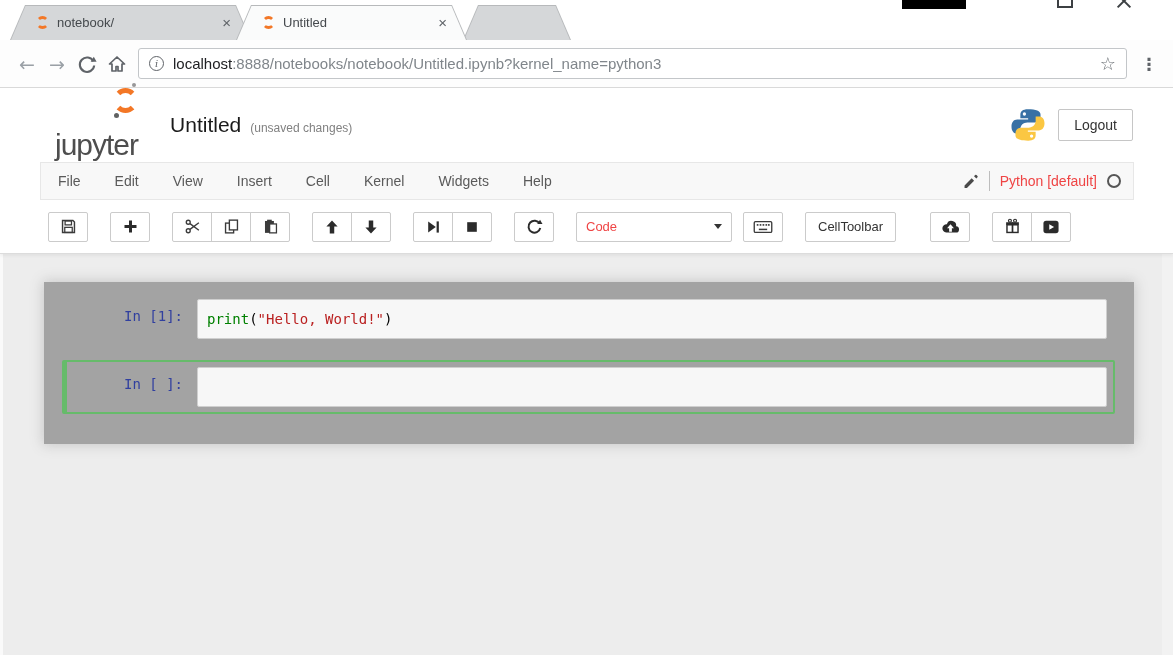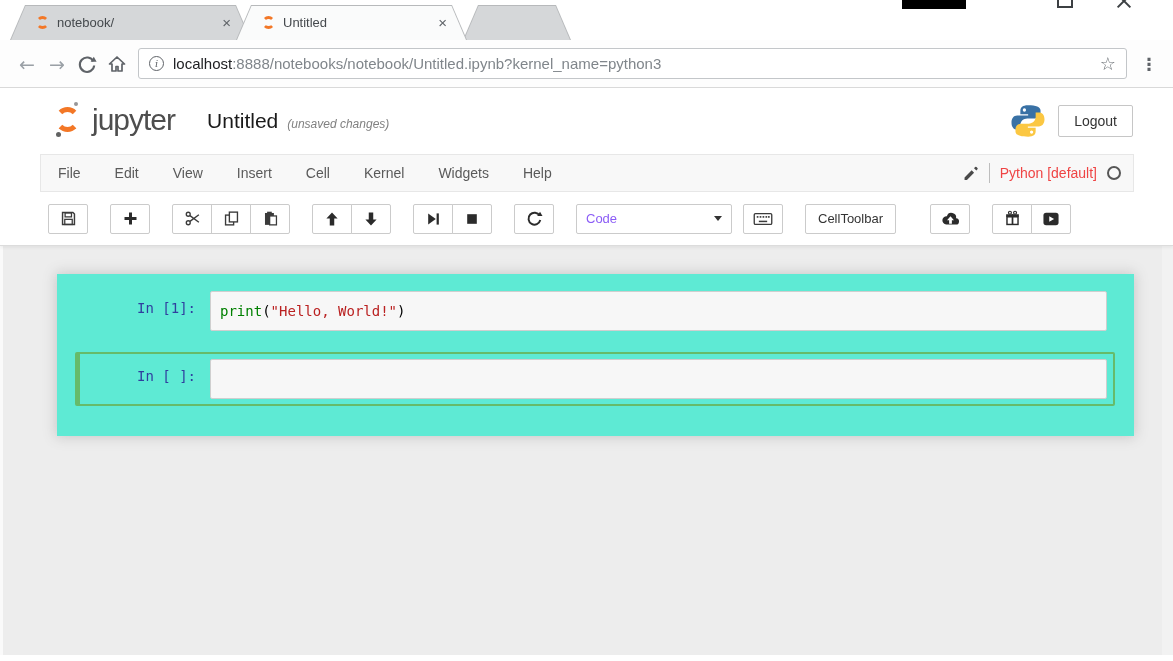--- a/index.html
+++ b/index.html
@@ -42,28 +42,28 @@
   .infoicon { width:15px; height:15px; border:1.4px solid #5f6368; border-radius:50%;
     color:#5f6368; font-size:10px; display:flex; align-items:center; justify-content:center;
     margin-right:9px; font-style:italic; font-family:"DejaVu Serif", serif; flex:0 0 15px; }
   .urltext { font-size:15px; color:#80868b; white-space:nowrap; overflow:hidden; flex:1; }
   .urltext .host { color:#202124; }
   .staricon { font-family:"DejaVu Sans", sans-serif; font-size:18px; color:#6b7075; margin-left:8px; }
   .dotsicon { font-family:"DejaVu Sans", sans-serif; font-size:17px; color:#5f6368; width:24px; text-align:center; font-weight:bold; }
 
   
   .jheader { flex:0 0 66px; background:#fff; display:flex; align-items:center; padding:0 40px 0 55px; }
-  .jlogo { display:flex; align-items:flex-end; gap:12px; }
+  .jlogo { display:flex; align-items:flex-end; gap:12px;flex-direction:column; }
   .jmark { width:25px; height:25px; border-radius:50%; border:5px solid transparent;
     border-top-color:#f37726; border-bottom-color:#f37726; position:relative; margin-bottom:5px; }
   .jmark::before { content:""; position:absolute; width:4px; height:4px; border-radius:50%; background:#989798; top:-10px; right:-3px; }
   .jmark::after { content:""; position:absolute; width:5px; height:5px; border-radius:50%; background:#616262; bottom:-10px; left:-4px; }
   .jword { font-size:30px; color:#4e4e4e; letter-spacing:-1px; line-height:1; padding-bottom:2px; }
   .ntitle { font-size:21px; color:#1a1a1a; margin-left:32px; }
-  .nstatus { font-size:12px; color:#818181; margin-left:9px; align-self:center; padding-top:6px;font-style:italic; }
+  .nstatus { font-size:12px; color:#818181; margin-left:9px; align-self:center; padding-top:6px; }
   .hspacer { flex:1; }
   .pylogo { width:36px; height:36px; margin-right:12px; }
   .logoutbtn { background:#fff; border:1px solid #c6c6c6; border-radius:2px; padding:7px 15px;
     font-size:14px; color:#333; }
 
   
   .menurow { flex:0 0 40px; background:#fff; padding:0 39px 2px 40px; }
   .menubar { height:38px; background:#f8f8f8; border:1px solid #e7e7e7; display:flex; align-items:center; }
   .menuitem { font-size:14px; color:#5a5a5a; padding:0 17px; height:100%; display:flex; align-items:center; }
   .menuspacer { flex:1; }
@@ -78,30 +78,30 @@
   .tgroup { display:flex; margin-right:22px; }
   .tgroup.gapL { margin-left:12px; }
   .tbtn { height:30px; min-width:40px; background:#fff; border:1px solid #cbcbcb; border-radius:2px;
     display:flex; align-items:center; justify-content:center; color:#3b3b3b; padding:0 8px; }
   .tgroup .tbtn:not(:first-child) { margin-left:-1px; border-top-left-radius:0; border-bottom-left-radius:0; }
   .tgroup .tbtn:not(:last-child) { border-top-right-radius:0; border-bottom-right-radius:0; }
   .tbtn svg { display:block; }
   .tbtn.txt { font-size:13px; color:#333; padding:0 12px; }
   .ctselect { width:156px; height:30px; border:1px solid #cbcbcb; border-radius:2px; background:#fff;
     display:flex; align-items:center; padding:0 9px; margin-right:11px; }
-  .ctvalue { font-size:13px; color:#8b5cf6; flex:1; }
+  .ctvalue { font-size:13px; color:#ef4444; flex:1; }
   .ctcaret { width:0; height:0; border-left:4.5px solid transparent; border-right:4.5px solid transparent;
     border-top:5.5px solid #333; }
 
   
   .nbarea { flex:1; background:#ededed; position:relative; padding:28px 39px 0 44px; }
   .scrollhint { position:absolute; top:0; right:0; bottom:0; width:11px; background:#f2f2f2; }
   .leftedge { position:absolute; top:0; left:0; bottom:0; width:3px; background:#fafafa; }
   .bottomstrip { position:absolute; left:0; right:0; bottom:0; height:6px; background:#fff; }
-  .nbcontainer { background:#5eead4; box-shadow:0 0 12px 1px rgba(87,87,87,0.25); padding:10px 0 30px 0;margin-left:13px; }
+  .nbcontainer { background:#a3a3a3; box-shadow:0 0 12px 1px rgba(87,87,87,0.25); padding:10px 0 30px 0; }
   .cell { border:2px solid transparent; border-left-width:5px; border-radius:2px;
     margin:0 19px 0 18px; padding:5px 6px 5px 0; }
   .cell.selected-edit { border-color:#66bb6a; }
   .cellrow { display:flex; align-items:flex-start; }
   .prompt { flex:0 0 130px; text-align:right; padding:9px 14px 0 0;
     font-family:"DejaVu Sans Mono", monospace; font-size:14px; color:#303f9f; white-space:pre; }
   .inputbox { flex:1; background:#f7f7f7; border:1px solid #cfcfcf; border-radius:2px;
     padding:9px 9px; font-family:"DejaVu Sans Mono", monospace; font-size:14px; line-height:20px;
     min-height:40px; color:#000; white-space:pre; }
   .tok-kw { color:#008000; }

